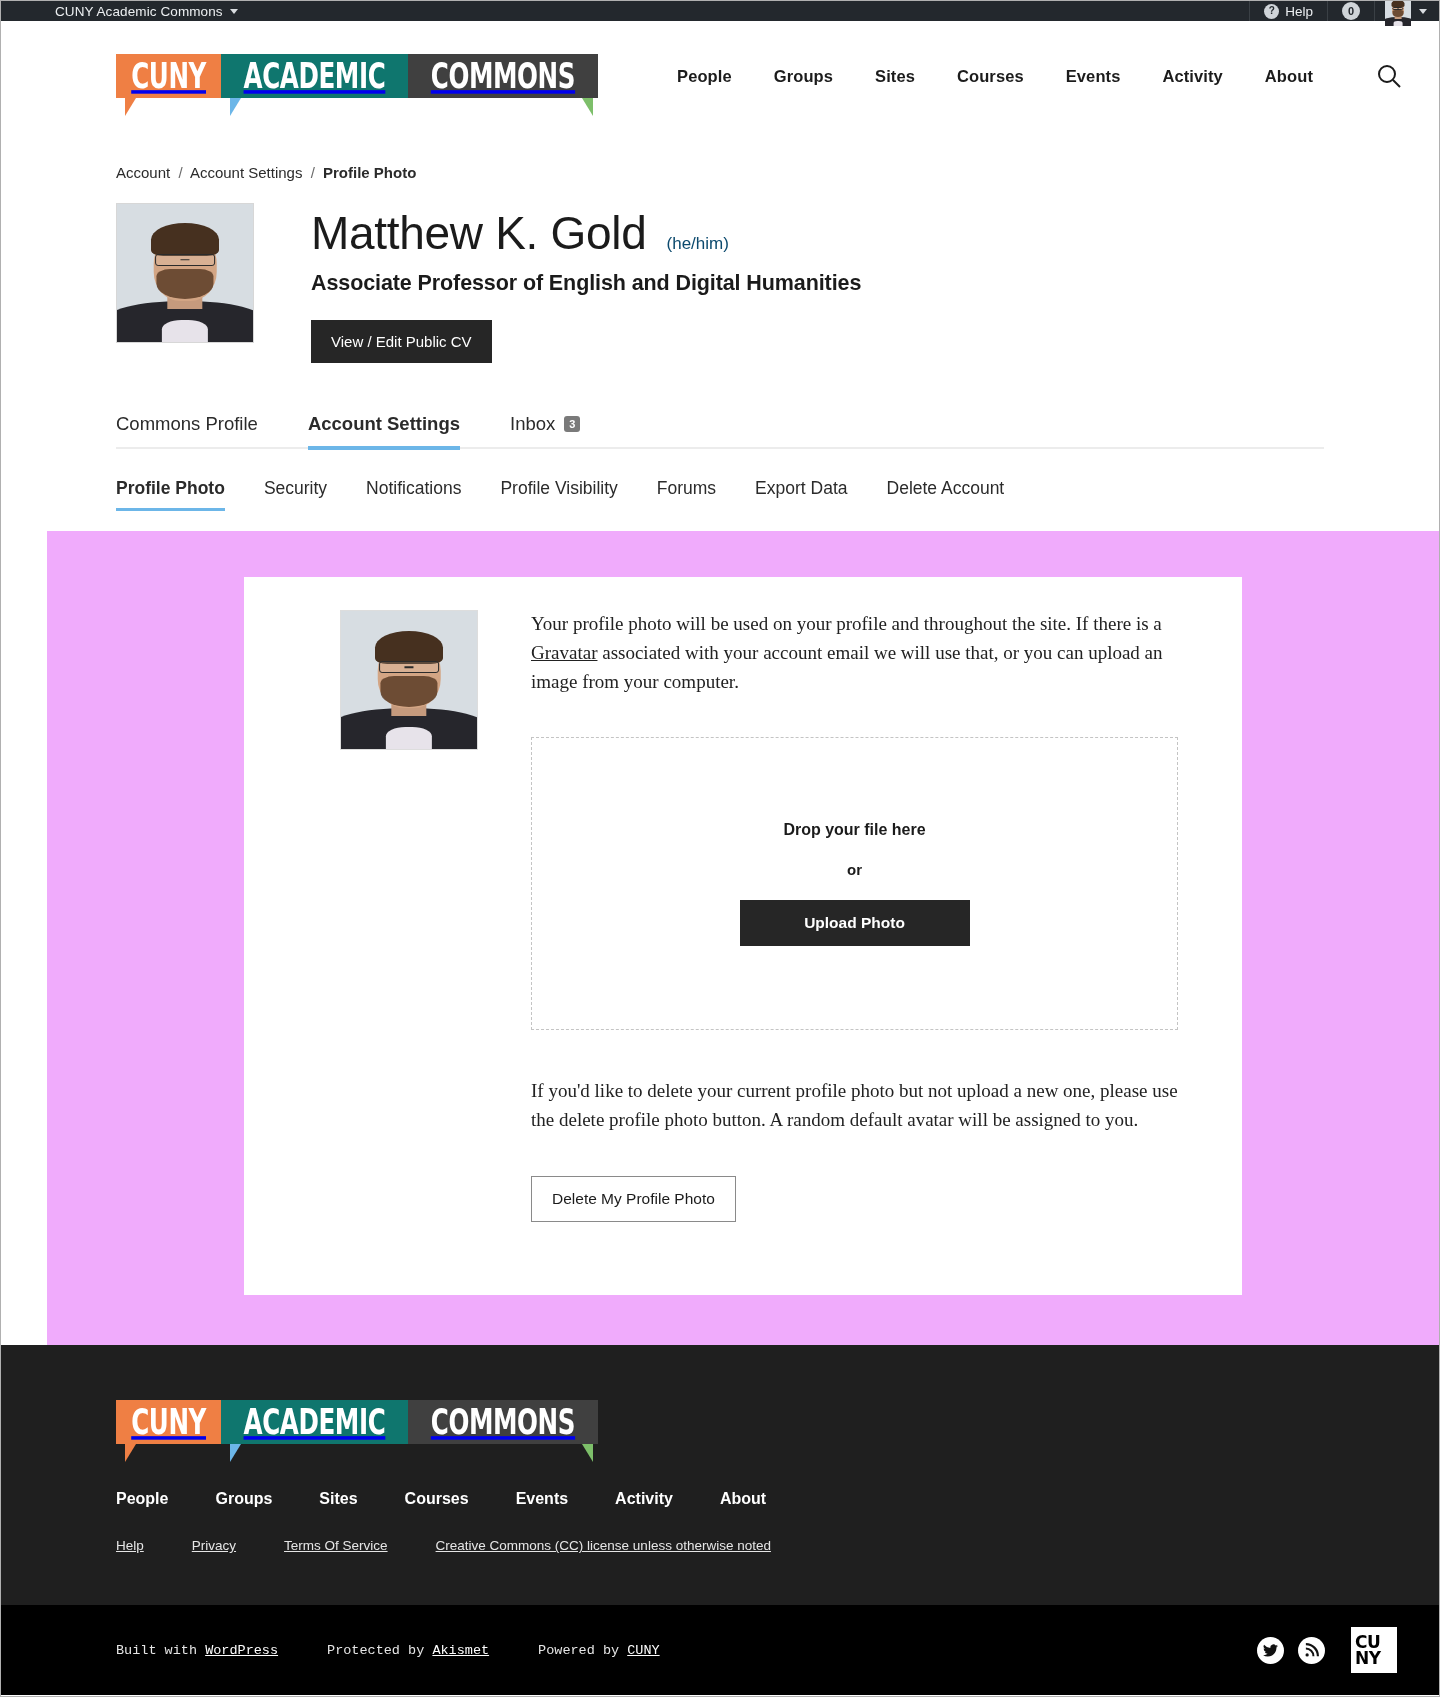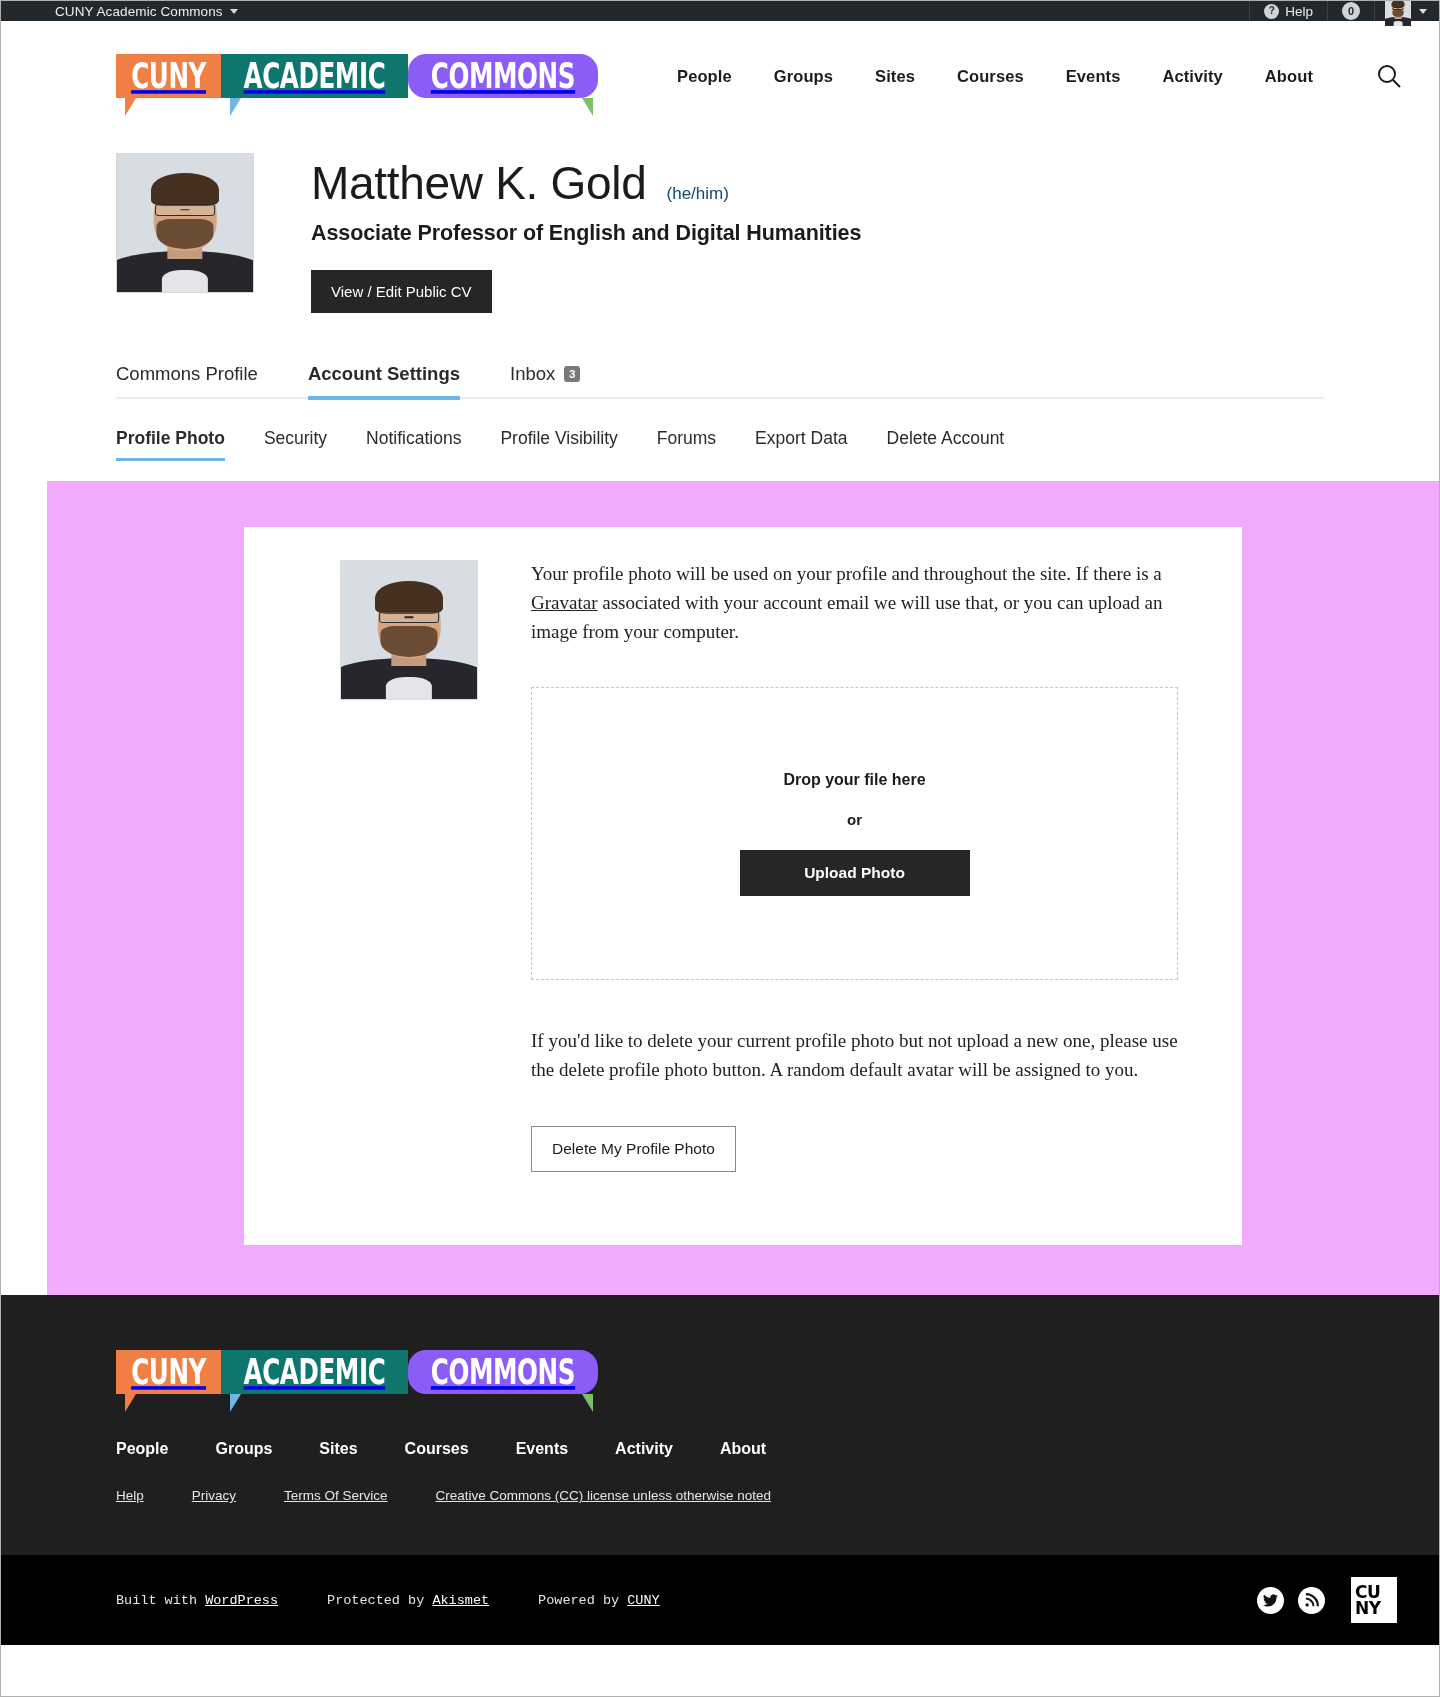--- a/index.html
+++ b/index.html
@@ -146,21 +146,21 @@
   }
   .logo-block .tail {
     position: absolute; top: 100%; width: 0; height: 0;
     border-top: 18px solid transparent;
     border-right: 11px solid transparent;
   }
   .logo-block.orange { background: #ef7f44; }
   .logo-block.orange .tail { left: 9px; border-top-color: #ef7f44; }
   .logo-block.blue { background: #0f766e; }
   .logo-block.blue .tail { left: 9px; border-top-color: #6cb6e8; }
-  .logo-block.green { background: #8b5cf6; border-radius: 18px; }
+  .logo-block.green { background: #404040; }
   .logo-block.green .tail { right: 5px; border-right: none; border-left: 11px solid transparent; border-top-color: #7dbf6a; }
 
   .main-nav { display: flex; align-items: center; gap: 0; }
   .main-nav a {
     color: #1c1c1c; text-decoration: none;
     font-size: 16.5px; font-weight: bold;
     padding: 0 21px;
     letter-spacing: .1px;
   }
   .search-btn {
@@ -410,20 +410,27 @@
       <a href="#">About</a>
     </nav>
     <button class="search-btn">
       <svg width="26" height="26" viewBox="0 0 26 26">
         <circle cx="11" cy="11" r="8" fill="none" stroke="#1b1b1b" stroke-width="2"></circle>
         <line x1="17" y1="17" x2="24" y2="24" stroke="#1b1b1b" stroke-width="2"></line>
       </svg>
     </button>
   </div>
 
+  <div class="breadcrumb">
+    <a href="#">Account</a>
+    <span class="sep">/</span>
+    <a href="#">Account Settings</a>
+    <span class="sep">/</span>
+    <span class="current">Profile Photo</span>
+  </div>
 
   <div class="profile-head">
     <div class="profile-avatar photo">
       <span class="bg"></span>
         <span class="shoulders"></span>
         <span class="collar"></span>
       <span class="neck"></span>
         <span class="head"></span>
         <span class="beard"></span>
       <span class="hair"></span>

